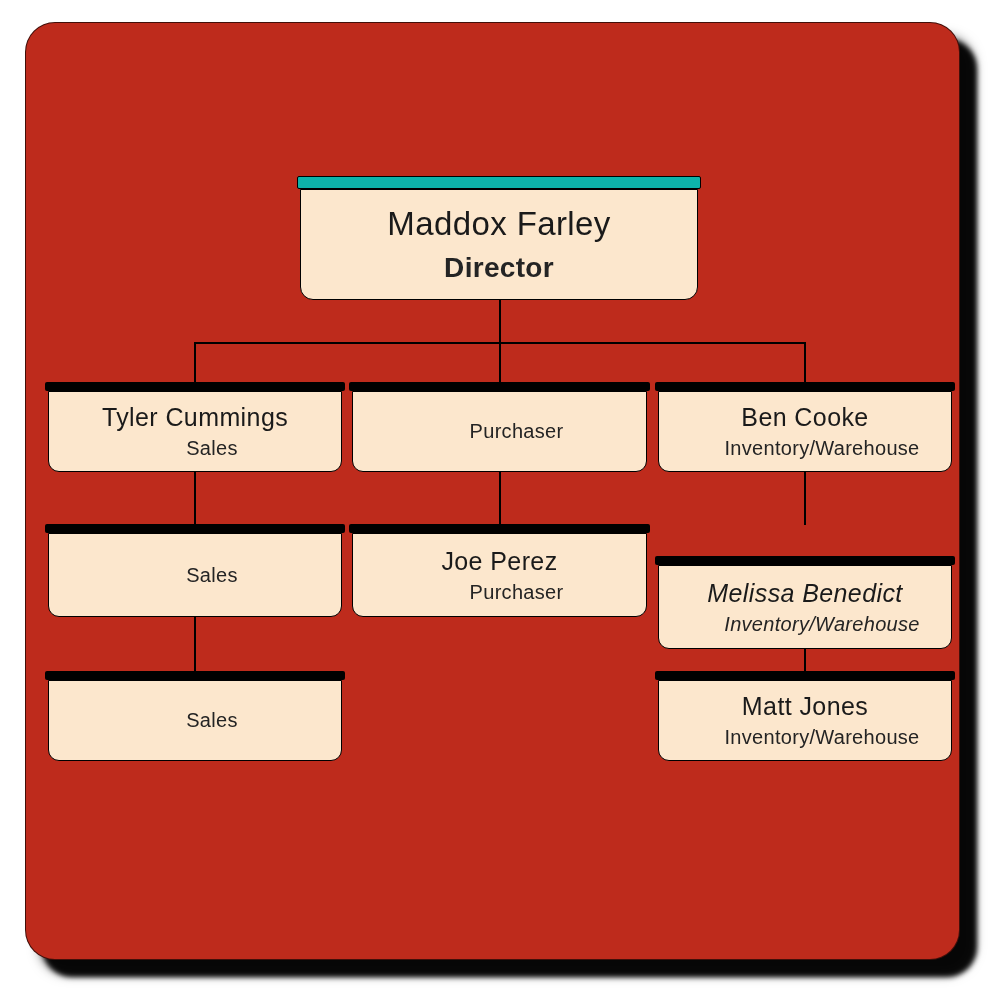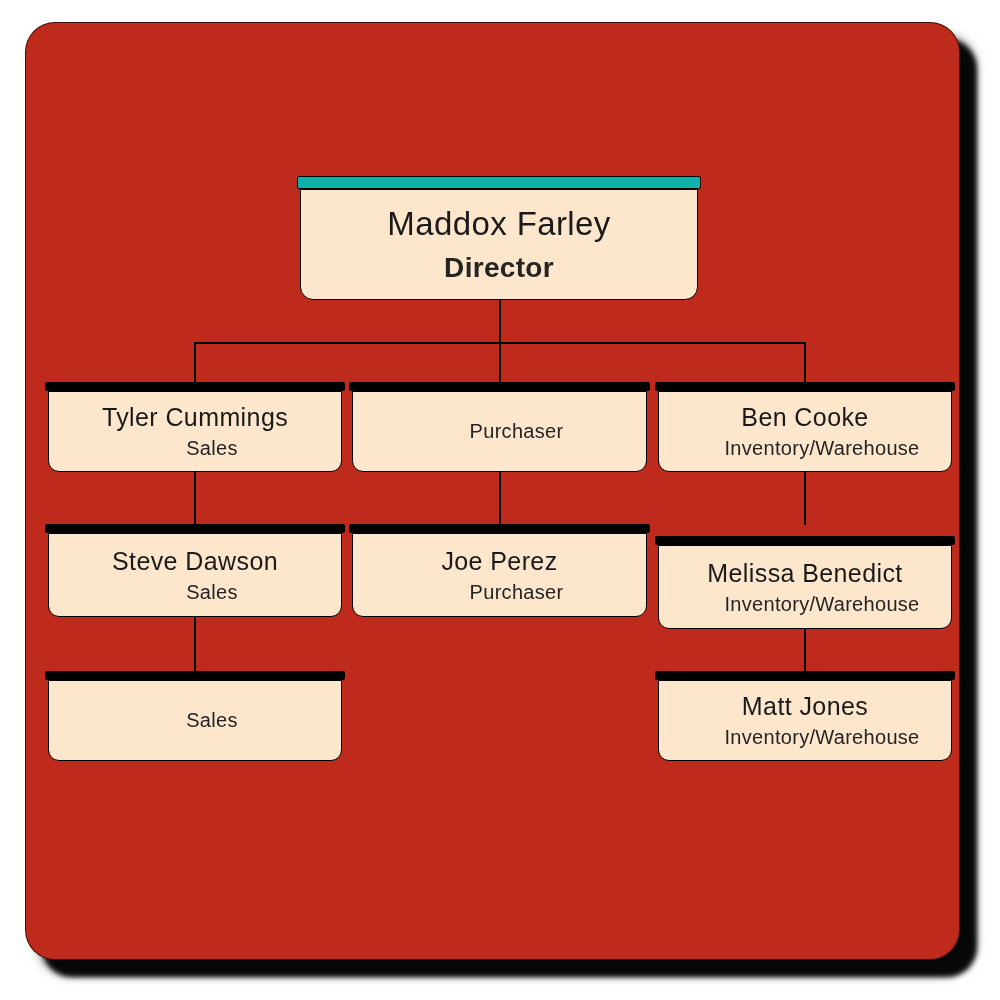--- a/index.html
+++ b/index.html
@@ -79,21 +79,21 @@
   .sub .bar  { height: 9px; }
   .sub .body { top: 9px; height: 81px; gap: 5px; }
   .sub .nm { font-size: 25px; }
   .sub .rl { font-size: 20px; margin-left: 34px; }
 
   #card-tyler   { left: 48px;  top: 382px; }
   #card-celia   { left: 352px; top: 382px; width: 295px; }
   #card-ben     { left: 658px; top: 382px; }
   #card-steve   { left: 48px;  top: 524px; height: 93px; }
   #card-joe     { left: 352px; top: 524px; width: 295px; height: 83px; }
-  #card-melissa { left: 658px; top: 536px; height: 112px; }
+  #card-melissa { left: 658px; top: 556px; height: 112px; font-style: italic; }
   #card-steve .body, #card-joe .body, #card-melissa .body { height: 84px; }
   #card-amelia  { left: 48px;  top: 671px; }
   #card-matt    { left: 658px; top: 671px; }
 </style>
 </head>
 <body>
 
 <div class="screen">
 
   <div class="board"></div>
@@ -136,21 +136,20 @@
     <div class="bar"></div>
     <div class="body">
       <div class="nm">Ben Cooke</div>
       <div class="rl">Inventory/Warehouse</div>
     </div>
   </div>
 
   <div class="card sub" id="card-steve">
     <div class="bar"></div>
     <div class="body">
-      <div class="nm">Steve Dawson</div>
       <div class="rl">Sales</div>
     </div>
   </div>
 
   <div class="card sub" id="card-joe">
     <div class="bar"></div>
     <div class="body">
       <div class="nm">Joe Perez</div>
       <div class="rl">Purchaser</div>
     </div>

